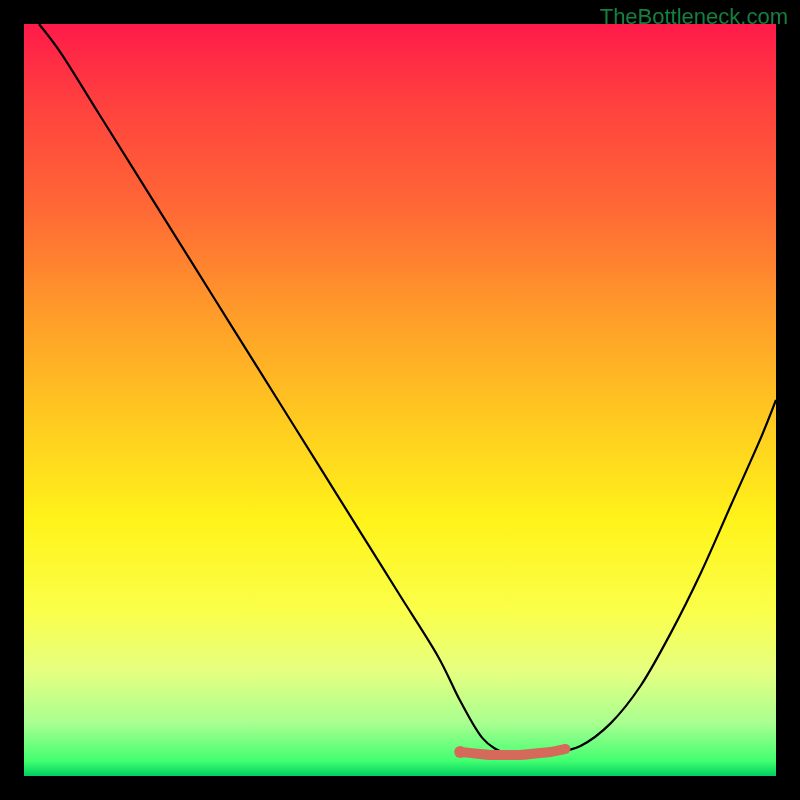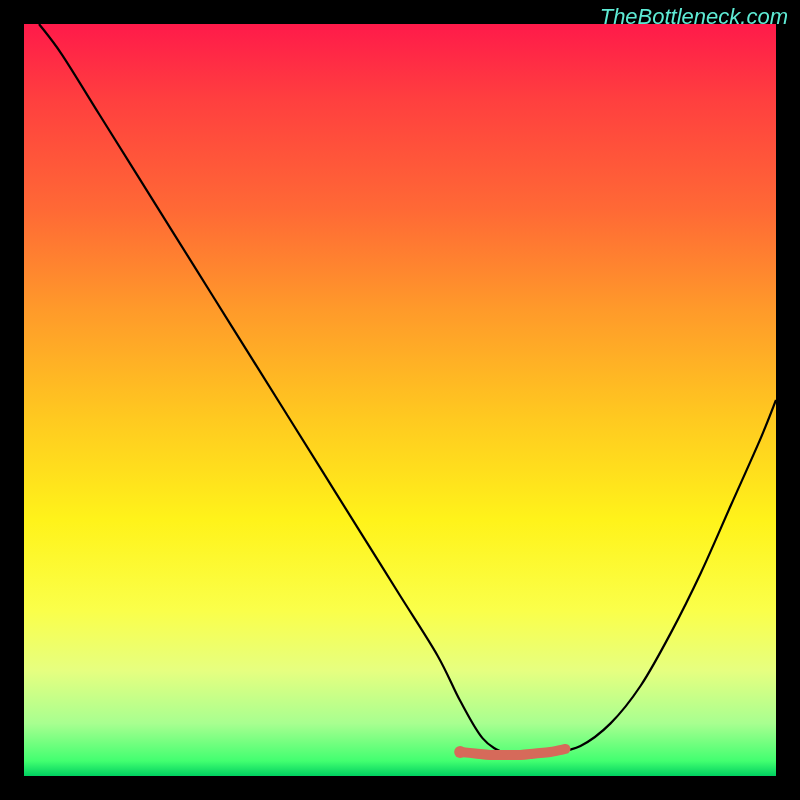--- a/index.html
+++ b/index.html
@@ -7,24 +7,23 @@
     width: 800px;
     height: 800px;
     background: #000;
     position: relative;
     font-family: Arial, sans-serif;
   }
   .watermark {
     position: absolute;
     top: 4px;
     right: 12px;
-    color: #5eead4;
+    color: #15803d;
     font-size: 22px;
     z-index: 10;
-    font-style: italic;
   }
   .plot {
     position: absolute;
     left: 24px;
     top: 24px;
     width: 752px;
     height: 752px;
   }
   .gradient-bg {
     position: absolute;

